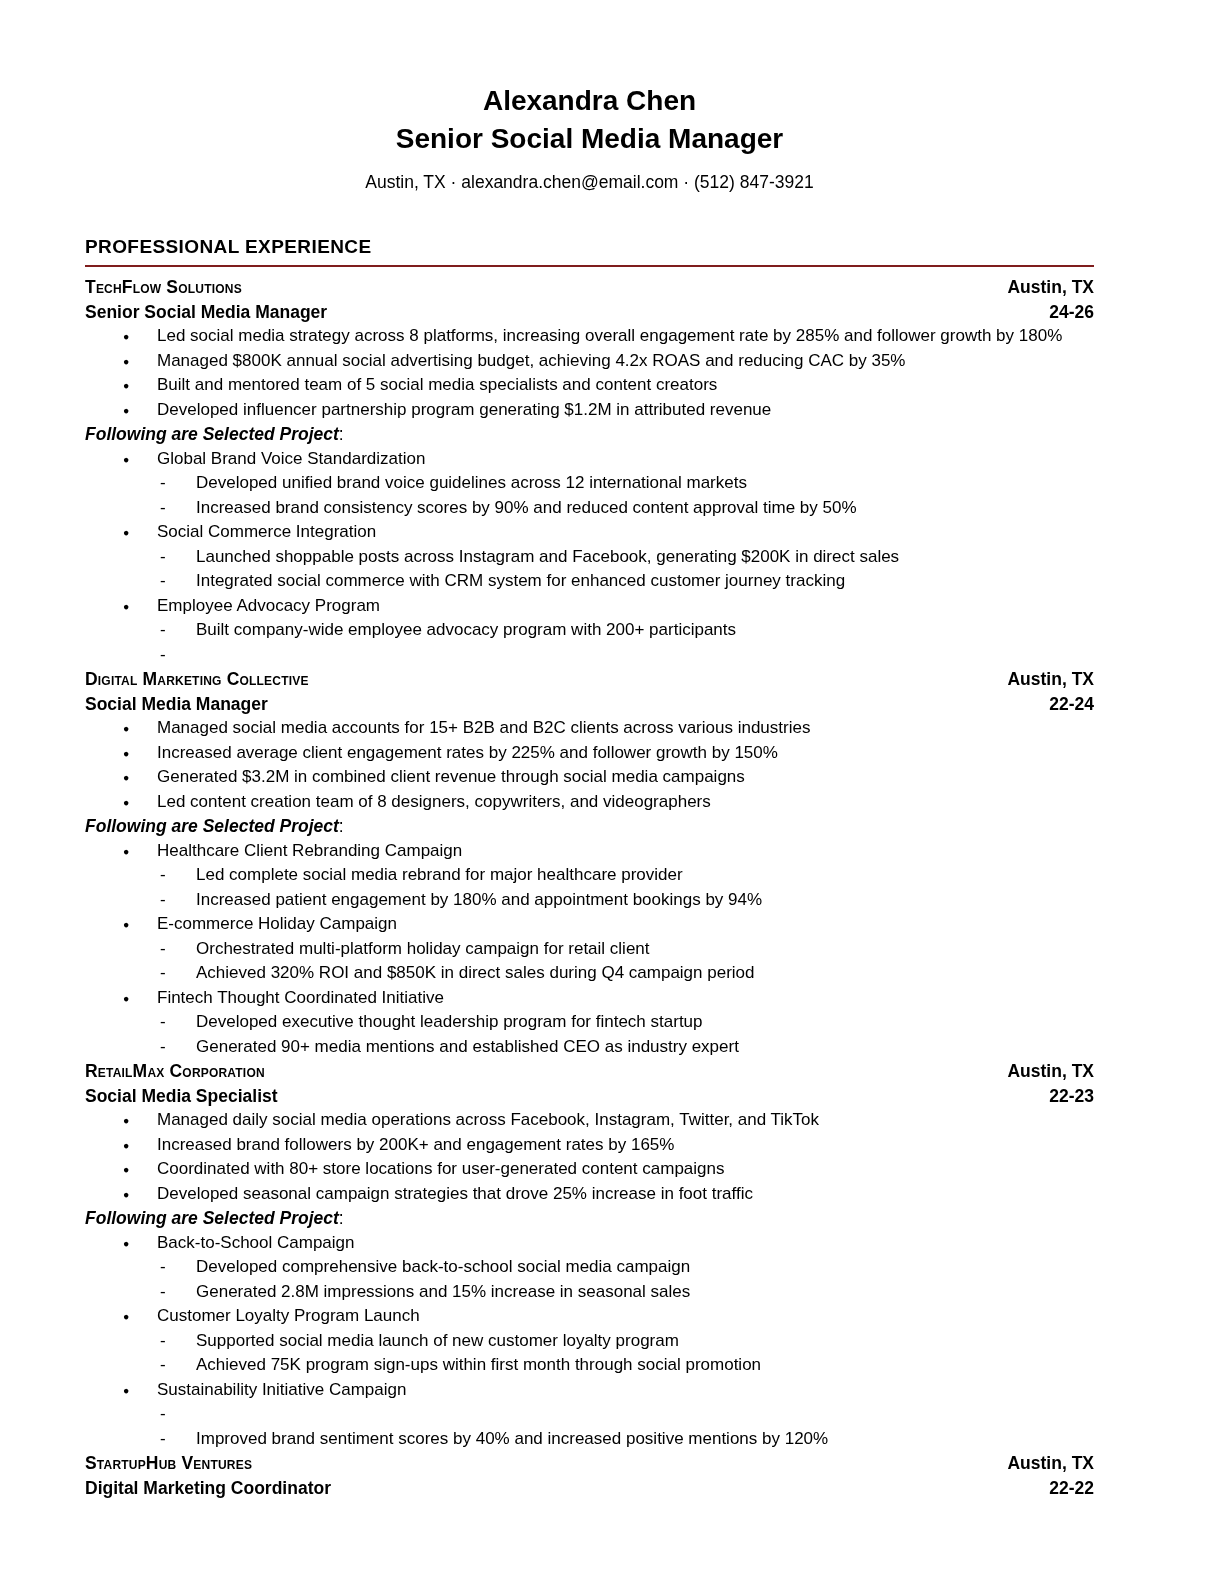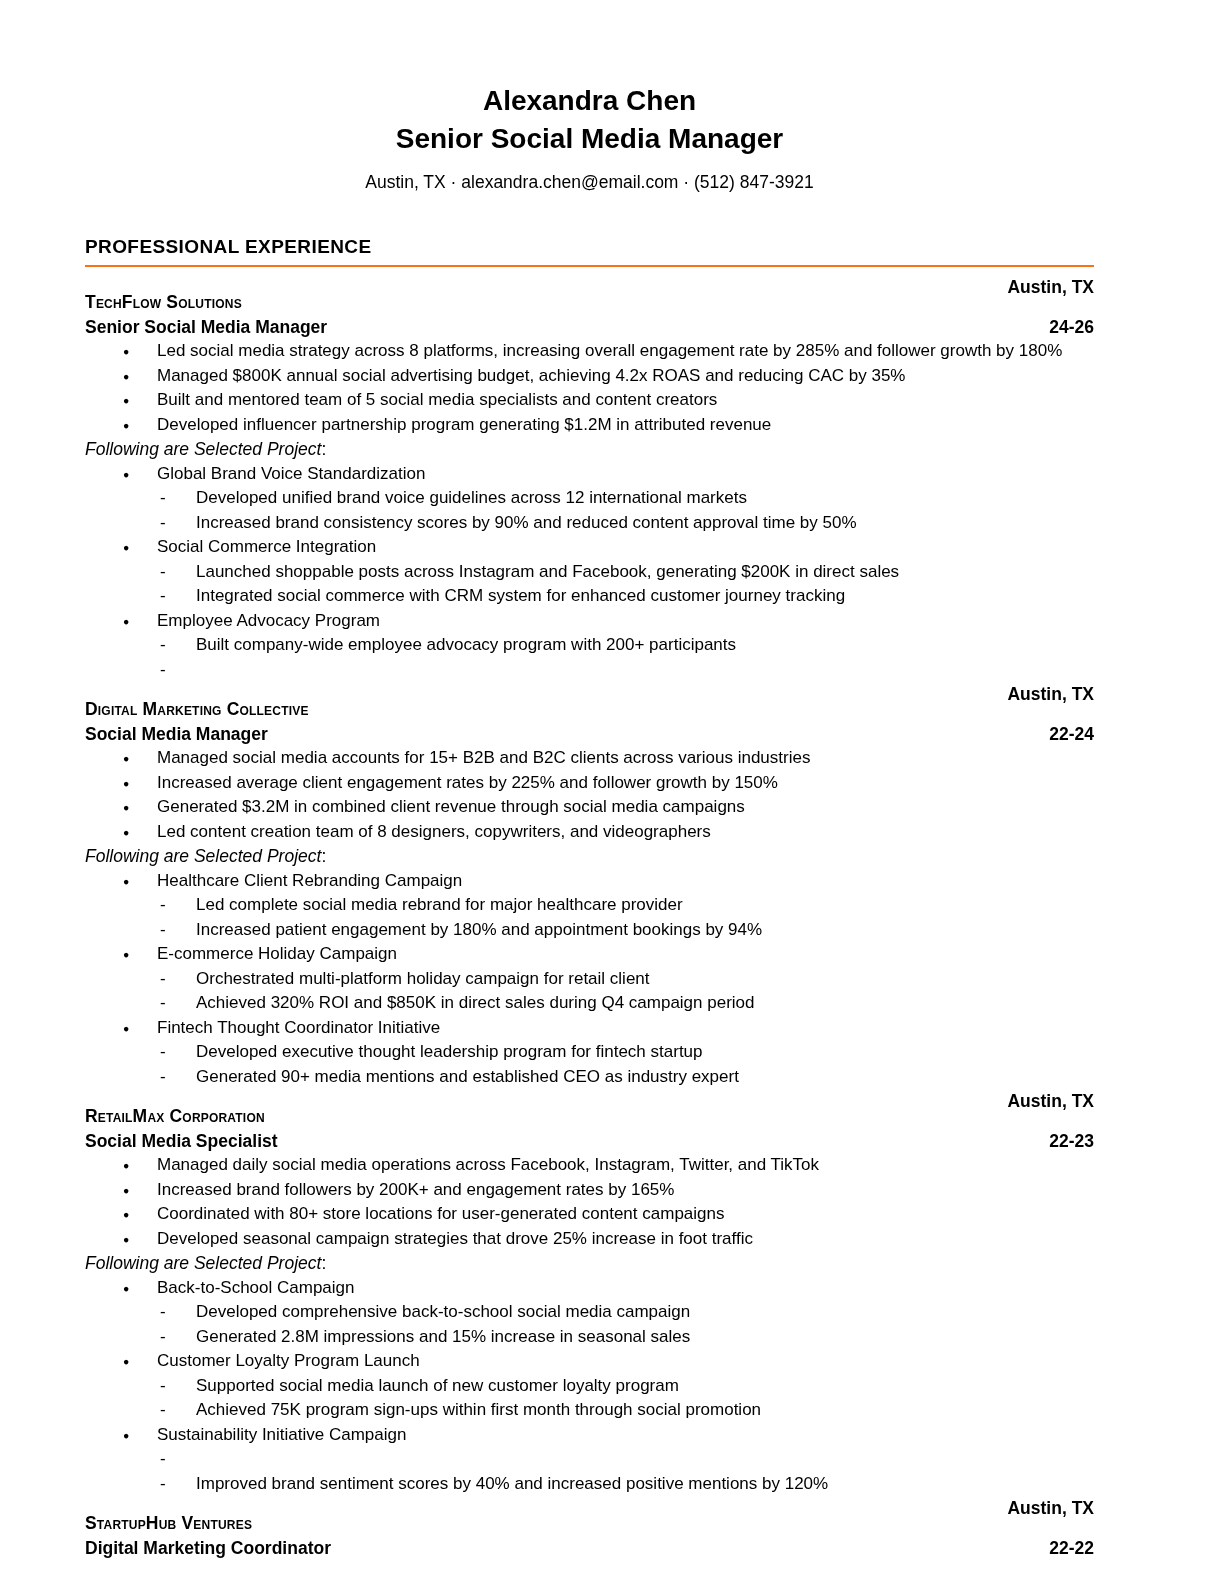--- a/index.html
+++ b/index.html
@@ -33,39 +33,38 @@
     margin-top: 12px;
   }
   
   .section-heading {
     margin: 40px 0 0 0;
     font-size: 19px;
     font-weight: 700;
     letter-spacing: 0.4px;
     line-height: 24px;
     padding-bottom: 6px;
-    border-bottom: 2px solid #f97316;
+    border-bottom: 2px solid #7f1d1d;
   }
   
   .jobs {
     margin-top: 8px;
     font-size: 17px;
     line-height: 24.5px;
   }
   .job-row {
     display: flex;
     justify-content: space-between;
     font-size: 17.5px;
     font-weight: 700;
     line-height: 24.5px;
   }
   .company {
     font-variant: small-caps;
     letter-spacing: 0.2px;
-    margin-top: 15px;
   }
   ul.bullets {
     list-style: none;
     margin: 0;
     padding: 0;
   }
   .b-item { display: flex; }
   .glyph {
     flex: 0 0 34px;
     margin-left: 38px;
@@ -76,21 +75,21 @@
     margin-left: 75px;
   }
   .glyph.bullet-icon { font-size: 10.5px; }
   .glyph.dash-icon { font-size: 17px; }
   .b-text { flex: 1; }
   .sel-label {
     font-size: 17.5px;
     line-height: 24.5px;
   }
   .sel-text {
-    font-weight: 400;
+    font-weight: 700;
     font-style: italic;
   }
   .sel-colon {
     font-weight: 400;
     font-style: normal;
   }
 </style>
 </head>
 <body>
 
@@ -223,21 +222,21 @@
           <li class="b-item sub">
             <span class="glyph dash-icon">-</span>
             <span class="b-text">Orchestrated multi-platform holiday campaign for retail client</span>
           </li>
           <li class="b-item sub">
             <span class="glyph dash-icon">-</span>
             <span class="b-text">Achieved 320% ROI and $850K in direct sales during Q4 campaign period</span>
           </li>
           <li class="b-item">
             <span class="glyph bullet-icon">●</span>
-            <span class="b-text">Fintech Thought Coordinator Initiative</span>
+            <span class="b-text">Fintech Thought Coordinated Initiative</span>
           </li>
           <li class="b-item sub">
             <span class="glyph dash-icon">-</span>
             <span class="b-text">Developed executive thought leadership program for fintech startup</span>
           </li>
           <li class="b-item sub">
             <span class="glyph dash-icon">-</span>
             <span class="b-text">Generated 90+ media mentions and established CEO as industry expert</span>
           </li>
         </ul>

